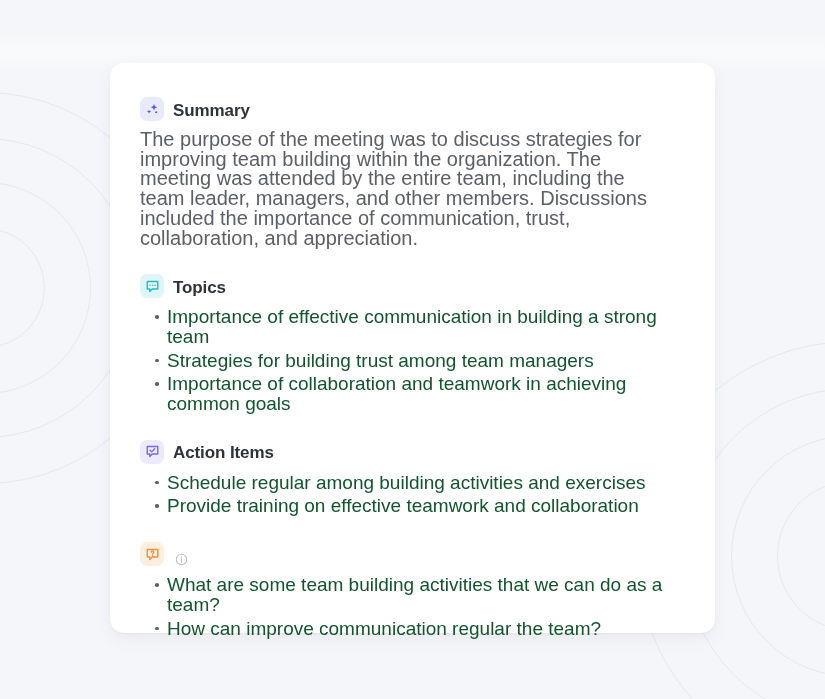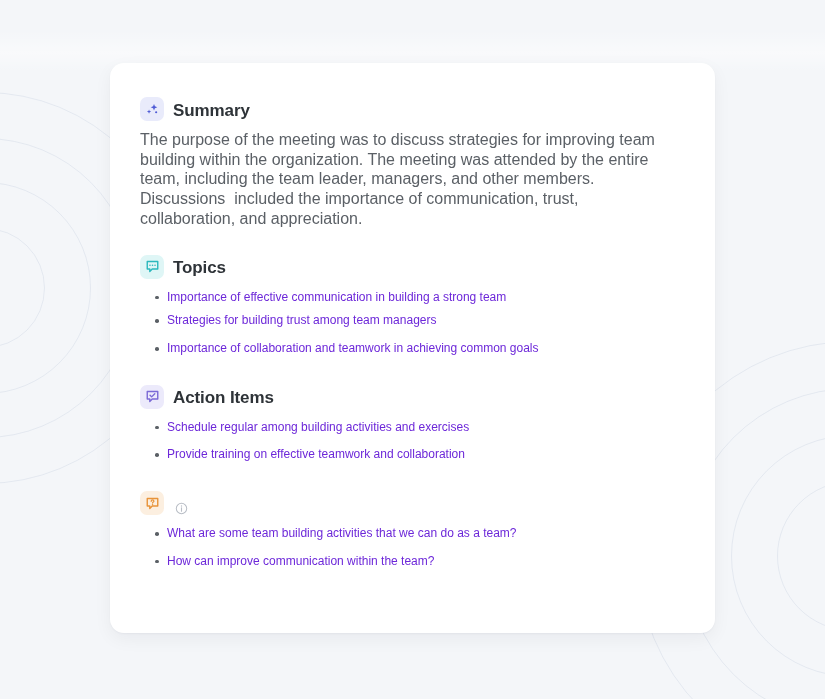--- a/index.html
+++ b/index.html
@@ -92,39 +92,39 @@
     font-weight: bold;
     color: #2e3338;
     letter-spacing: -0.1px;
     line-height: 1.2;
   }
 
   .info-icon { flex: 0 0 auto; display: flex; align-items: center; margin-left: 2px; }
 
   
   .paragraph {
-    font-size: 16px;
+    font-size: 20px;
     line-height: 19.7px;
     color: #5b6066;
     max-width: 525px;
     white-space: pre-wrap;
   }
 
   .bullets { list-style: none; }
 
   .bullet {
     position: relative;
-    font-size: 12px;
+    font-size: 19px;
     line-height: 19.7px;
-    color: #6d28d9;
+    color: #14532d;
     padding-left: 27px;
     margin-bottom: 4px;
     max-width: 530px;
   }
-  .bullet:last-child { margin-bottom: 0; margin-top: 8px; }
+  .bullet:last-child { margin-bottom: 0; }
   .bullet::before {
     content: "";
     position: absolute;
     left: 15px;
     top: 8px;
     width: 3.6px;
     height: 3.6px;
     border-radius: 50%;
     background: #5b6066;
   }
@@ -207,17 +207,17 @@
       <span class="info-icon">
         <svg width="13" height="13" viewBox="0 0 16 16" aria-hidden="true">
           <circle cx="8" cy="8" r="6.4" fill="none" stroke="#b9bec6" stroke-width="1.25"></circle>
           <circle cx="8" cy="4.9" r="0.85" fill="#b9bec6"></circle>
           <path d="M8 7.1v4.3" stroke="#b9bec6" stroke-width="1.35" stroke-linecap="round"></path>
         </svg>
       </span>
     </div>
     <ul class="bullets">
       <li class="bullet">What are some team building activities that we can do as a team?</li>
-      <li class="bullet">How can improve communication within the team?</li>
+      <li class="bullet">How can improve communication regular the team?</li>
     </ul>
   </div>
 
 </div>
 
 </body></html>

